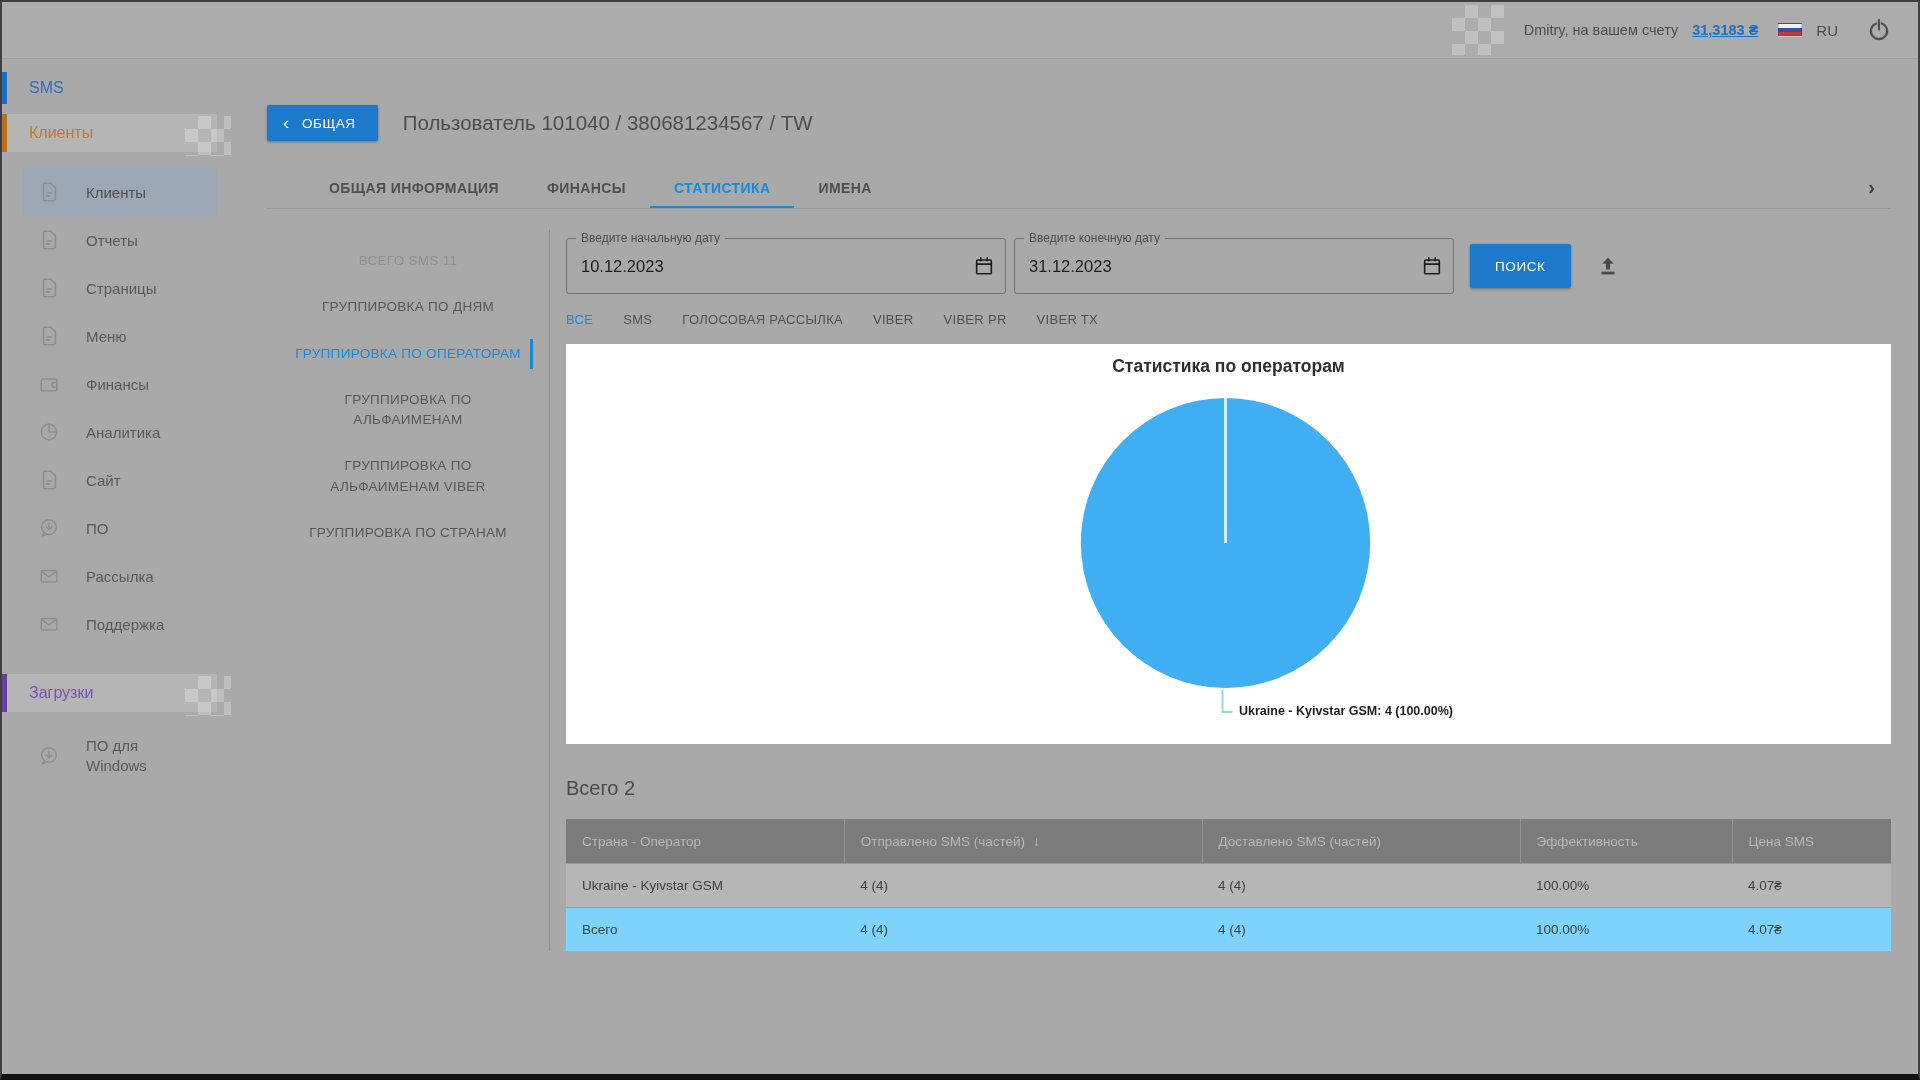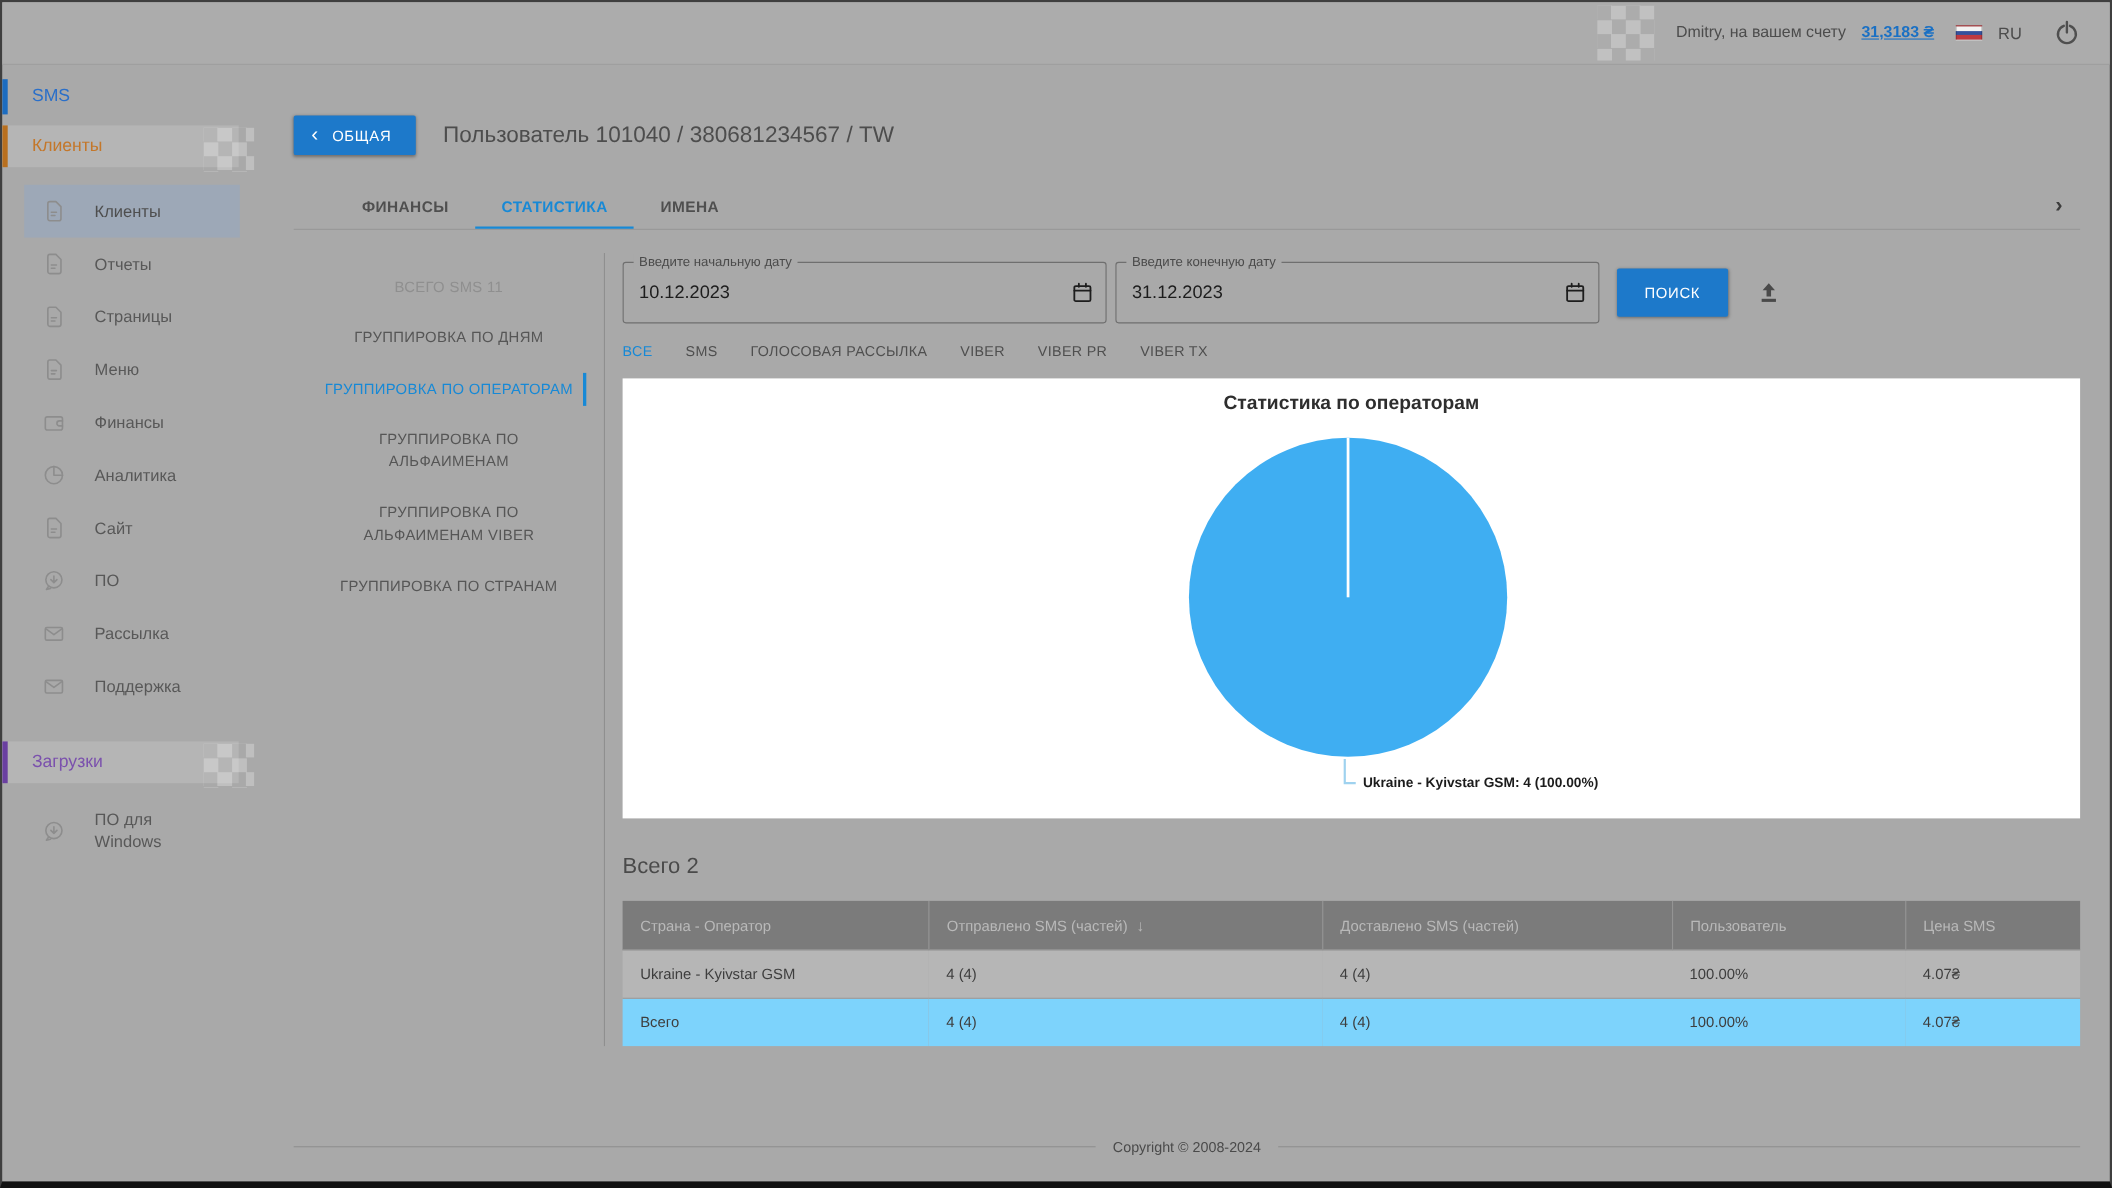--- a/index.html
+++ b/index.html
@@ -214,20 +214,21 @@
     <div class="main">
       <div class="page-head">
         <button class="btn-blue back-btn">
           <span class="back-chevron">‹</span>
           <span>ОБЩАЯ</span>
         </button>
         <span class="page-title">Пользователь 101040 / 380681234567 / TW</span>
       </div>
 
       <div class="tabbar">
+        <div class="tab">ОБЩАЯ ИНФОРМАЦИЯ</div>
         <div class="tab">ФИНАНСЫ</div>
         <div class="tab active">СТАТИСТИКА</div>
         <div class="tab">ИМЕНА</div>
         <div class="tab-overflow">›</div>
       </div>
 
       <div class="content-row">
 
         <div class="subnav">
           <div class="subnav-item dim">ВСЕГО SMS 11</div>
@@ -302,21 +303,21 @@
                 <col style="width:27%">
                 <col style="width:24%">
                 <col style="width:16%">
                 <col style="width:12%">
               </colgroup>
             <thead>
               <tr>
                 <th>Страна - Оператор</th>
                 <th><span>Отправлено SMS (частей)</span><span class="sort-arrow">↓</span></th>
                 <th>Доставлено SMS (частей)</th>
-                <th>Пользователь</th>
+                <th>Эффективность</th>
                 <th>Цена SMS</th>
               </tr>
             </thead>
             <tbody>
               <tr class="row-a">
                 <td>Ukraine - Kyivstar GSM</td>
                 <td>4 (4)</td>
                 <td>4 (4)</td>
                 <td>100.00%</td>
                 <td>4.07₴</td>
@@ -326,20 +327,15 @@
                 <td>4 (4)</td>
                 <td>4 (4)</td>
                 <td>100.00%</td>
                 <td>4.07₴</td>
               </tr>
             </tbody>
           </table>
         </div>
       </div>
 
-      <div class="footer">
-        <span class="footer-line"></span>
-        <span class="footer-text">Copyright © 2008-2024</span>
-        <span class="footer-line"></span>
-      </div>
     </div>
   </div>
 </div>
 
 </body></html>

